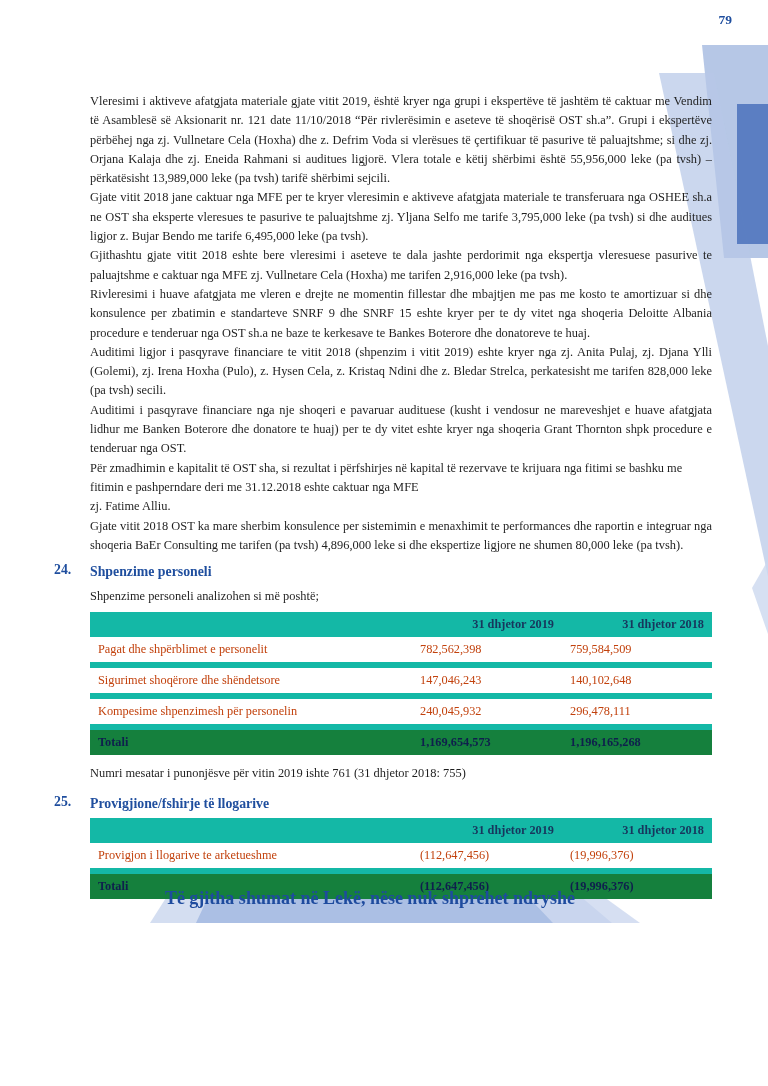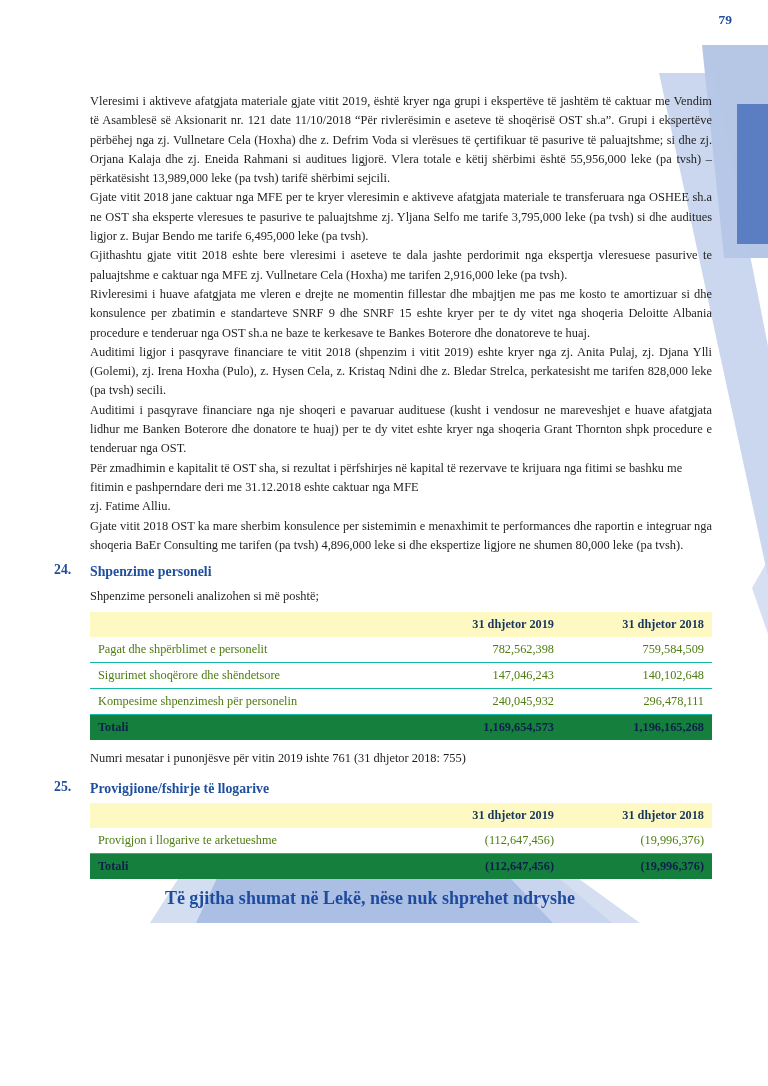--- a/index.html
+++ b/index.html
@@ -23,28 +23,28 @@
   }
   .sec-title { color:#1f4e9e; font-weight:bold; font-size:13.8px; }
   .sec-intro { margin:7px 0 0 0; font-size:12.4px; line-height:19.3px; color:#1f1f1f; }
   table.fin {
     width:622px; border-collapse:collapse; margin:6px 0 0 0;
     font-size:12.3px; table-layout:fixed;
   }
   table.fin col.c-label { width:322px; }
   table.fin col.c-num  { width:150px; }
   table.fin thead th {
-    background:#fef9c3; color:#17365d; font-weight:bold;
+    background:#14b8a6; color:#17365d; font-weight:bold;
     padding:5px 8px; text-align:right; white-space:nowrap;
   }
   table.fin thead th.lbl { text-align:left; }
   table.fin tbody td {
-    padding:5px 8px; border-bottom:1px solid #14b8a6; color:#4d7c0f;
+    padding:5px 8px; border-bottom:6px solid #14b8a6; color:#c2410c;
   }
-  table.fin tbody td.num { text-align:right; }
+  table.fin tbody td.num { text-align:left; }
   table.fin tr.total td {
     background:#15803d; color:#0f1f4d; font-weight:bold; border-bottom:none;
   }
   .tbl-note { margin:9px 0 0 0; font-size:12.4px; line-height:19.3px; color:#1f1f1f; }
   .footer-band { position:absolute; left:0; bottom:0; width:768px; height:50px; z-index:1; }
   .footer-text {
     position:absolute; left:90px; bottom:14px; width:560px; text-align:center; z-index:2;
     color:#1e4b9e; font-weight:bold; font-size:18px;
   }
   .mt10 { margin-top:10px; }

